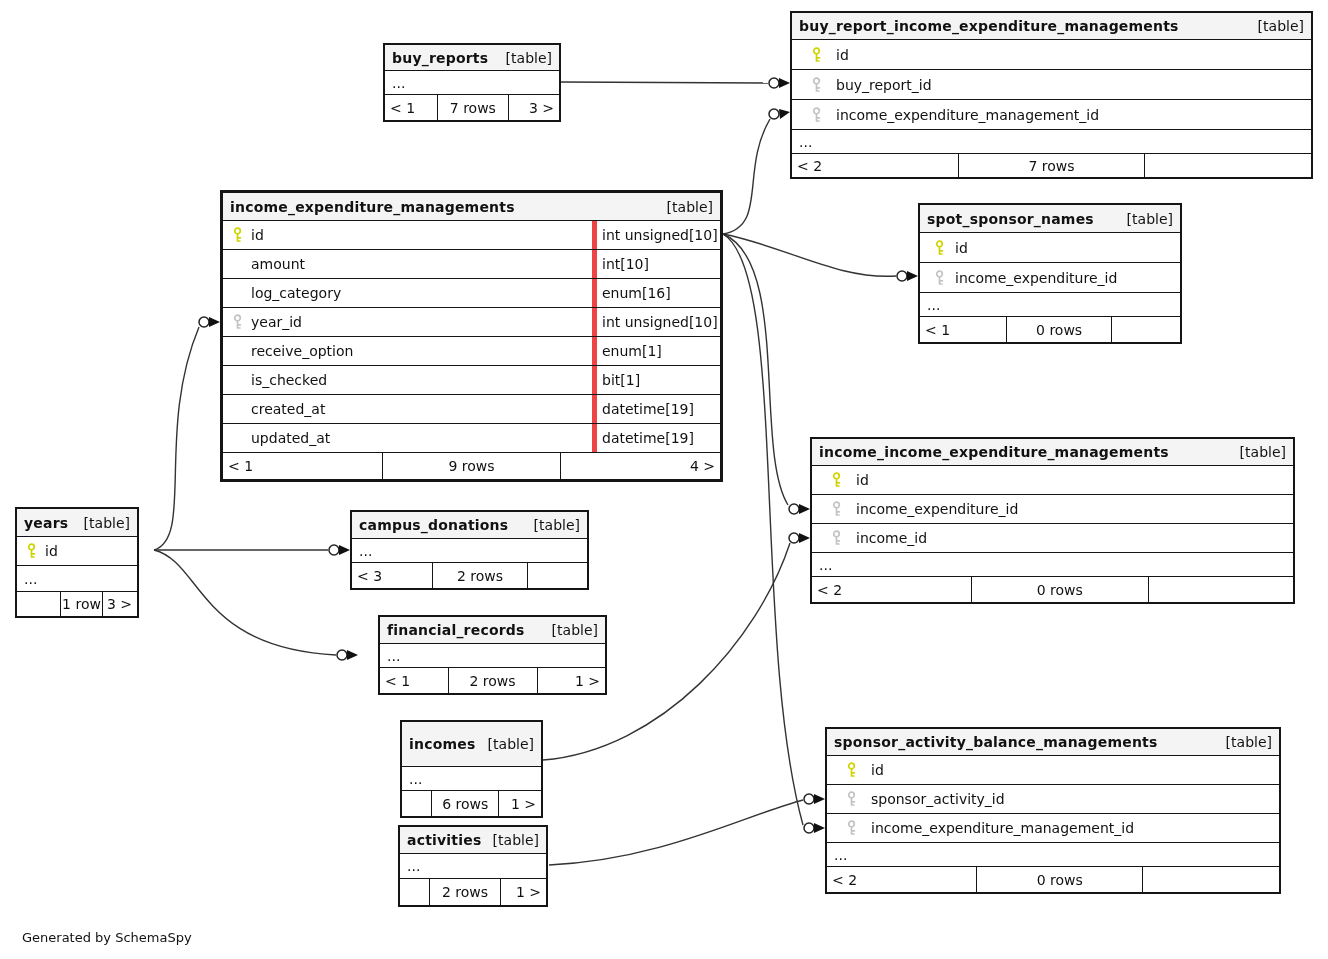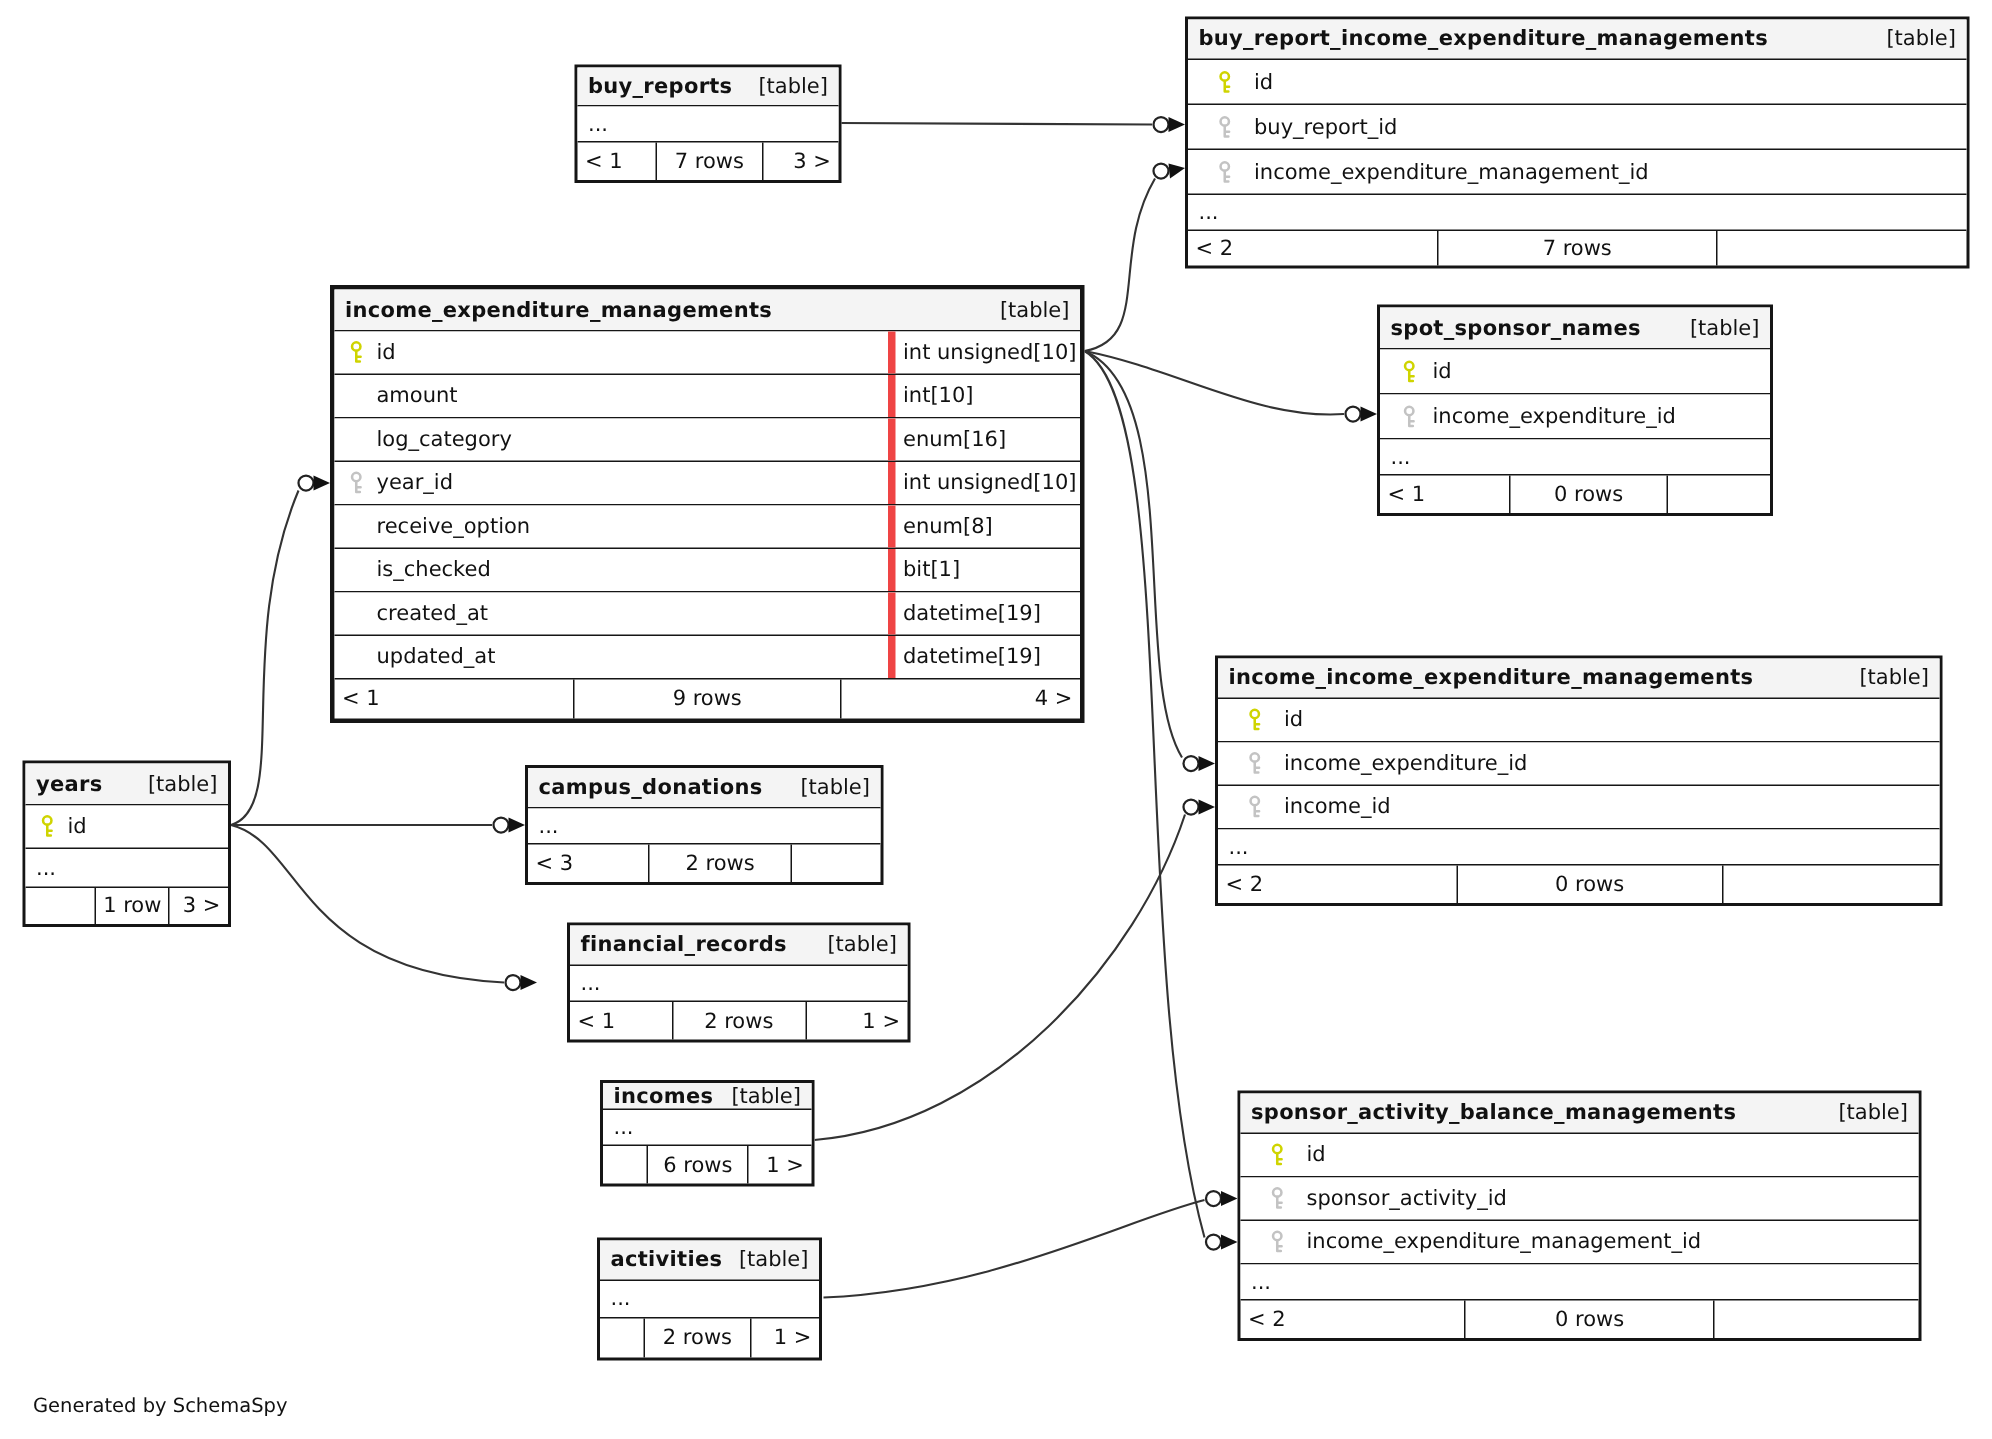--- a/index.html
+++ b/index.html
@@ -211,21 +211,21 @@
         </span>
       <span>year_id</span>
     </span>
     <span class="coltype">int unsigned[10]</span>
   </div>
   <div class="row grid">
     <span class="namecell">
         <span class="keyslot"></span>
       <span>receive_option</span>
     </span>
-    <span class="coltype">enum[8]</span>
+    <span class="coltype">enum[1]</span>
   </div>
   <div class="row grid">
     <span class="namecell">
         <span class="keyslot"></span>
       <span>is_checked</span>
     </span>
     <span class="coltype">bit[1]</span>
   </div>
   <div class="row grid">
     <span class="namecell">
@@ -272,21 +272,21 @@
     <span>income_expenditure_id</span>
   </div>
   <div class="row ellip">...</div>
   <div class="ftr" style="grid-template-columns:33% 41% 26%;">
     <span class="fc f-left">&lt; 1</span>
     <span class="fc f-mid">0 rows</span>
     <span class="fc f-right"></span>
   </div>
 </div>
 
-<div class="tbl" style="left:15px;top:507px;width:139px;">
+<div class="tbl" style="left:15px;top:507px;width:124px;">
   <div class="hdr" style="height:28px;">
     <span class="nm">years</span>
     <span class="tag">[table]</span>
   </div>
   <div class="row" style="height:29px;">
     <span class="keyslot">
         <svg class="key pk" viewBox="0 0 12 16">
           <circle cx="5.5" cy="4" r="2.8"></circle>
           <path d="M5.5 6.8 V14 M5.5 10.8 H8.4 M5.5 14 H7.9"></path>
         </svg>
@@ -361,21 +361,21 @@
   </div>
   <div class="row ellip">...</div>
   <div class="ftr" style="grid-template-columns:33% 37% 30%;">
     <span class="fc f-left">&lt; 2</span>
     <span class="fc f-mid">0 rows</span>
     <span class="fc f-right"></span>
   </div>
 </div>
 
 <div class="tbl" style="left:400px;top:720px;width:143px;">
-  <div class="hdr" style="height:18px;align-items:center;">
+  <div class="hdr" style="height:45px;align-items:center;">
     <span class="nm">incomes</span>
     <span class="tag">[table]</span>
   </div>
   <div class="row ellip">...</div>
   <div class="ftr" style="grid-template-columns:21% 49% 30%;">
     <span class="fc f-left"></span>
     <span class="fc f-mid">6 rows</span>
     <span class="fc f-right">1 &gt;</span>
   </div>
 </div>

